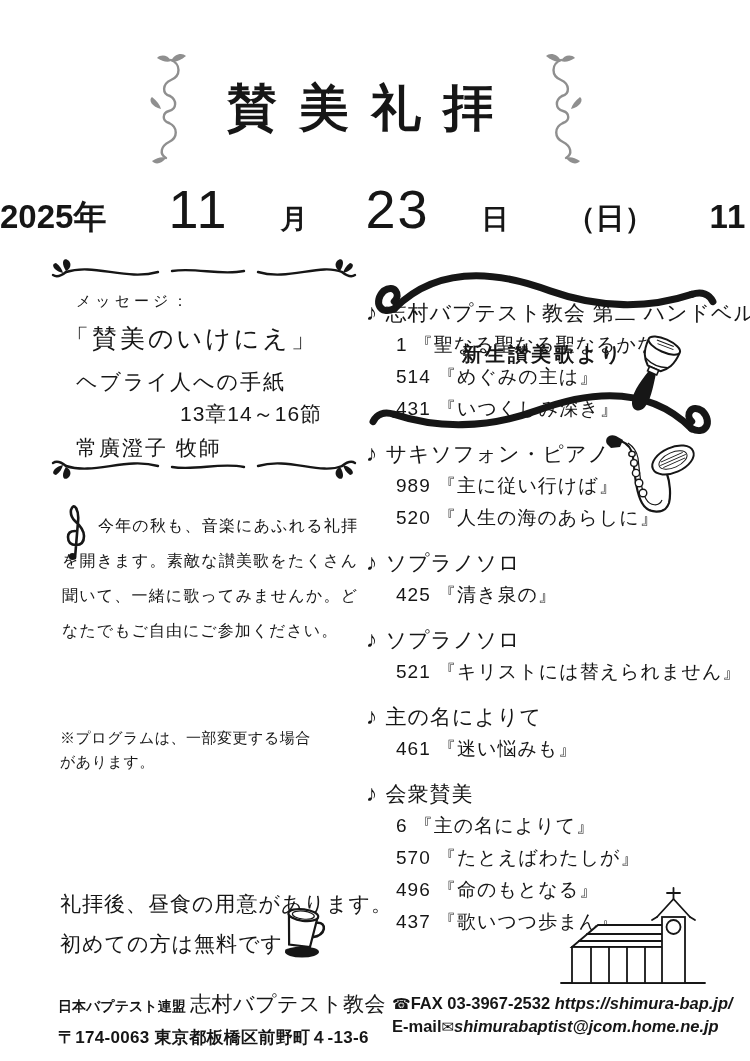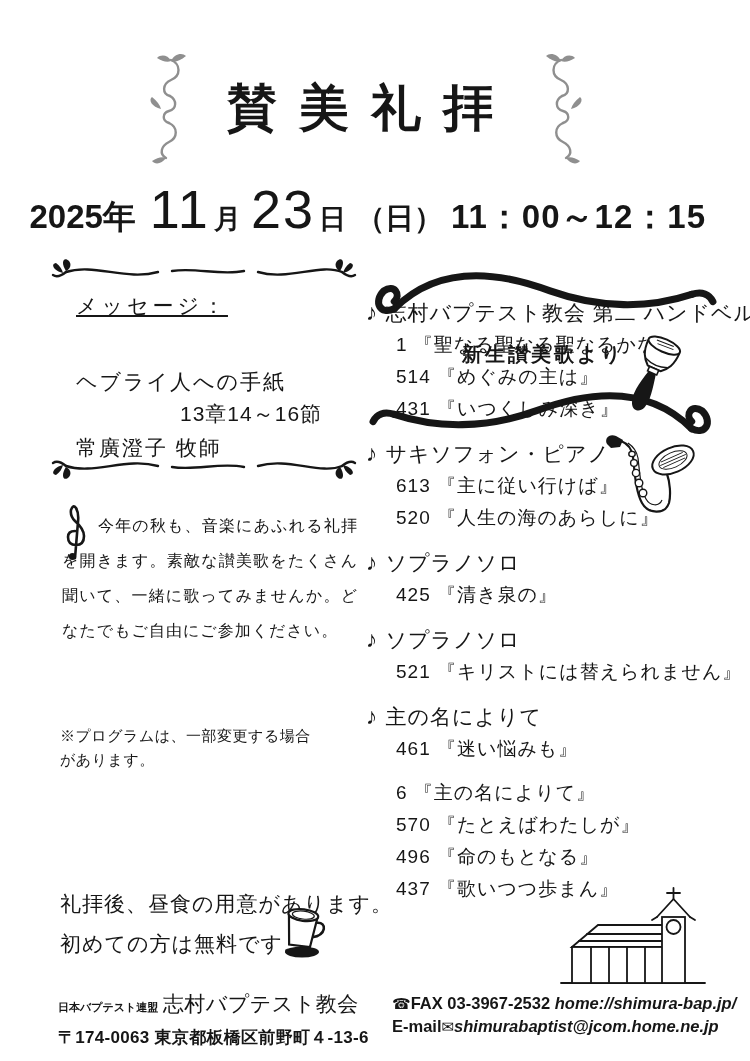--- a/index.html
+++ b/index.html
@@ -9,41 +9,41 @@
 
   
   .title-row{position:absolute;top:52px;left:0;width:732px;display:flex;
              justify-content:center;align-items:center;gap:26px;}
   .main-title{font-size:50px;font-weight:700;letter-spacing:22px;text-indent:10px;white-space:nowrap;}
   .ornament{width:44px;height:112px;}
   .ornament.flip{transform:scaleX(-1);}
 
   
   .date-row{position:absolute;top:178px;left:0;width:706px;display:flex;
-            justify-content:flex-end;align-items:baseline;white-space:nowrap;}
+            justify-content:flex-start;align-items:baseline;white-space:nowrap;gap:48px;}
   .d-year{font-size:33px;font-weight:700;margin-right:14px;}
   .d-bignum{font-size:54px;font-weight:400;letter-spacing:2px;}
   .d-unit{font-size:27px;font-weight:700;margin:0 10px 0 4px;}
   .d-week{font-size:29px;font-weight:700;margin-right:8px;}
   .d-time{font-size:33px;font-weight:700;letter-spacing:1px;}
 
   
   .divider{position:absolute;left:48px;width:310px;height:28px;}
   .divider.top{top:258px;}
   .divider.bottom{top:452px;transform:scaleY(-1);}
-  .msg-label{position:absolute;top:292px;left:76px;font-size:21px;letter-spacing:4px;text-decoration:underline;}
+  .msg-label{position:absolute;top:292px;left:76px;font-size:15px;letter-spacing:4px;}
   .msg-title{position:absolute;top:322px;left:64px;font-size:25px;letter-spacing:3px;}
   .msg-scripture1{position:absolute;top:368px;left:76px;font-size:21px;letter-spacing:2px;}
   .msg-scripture2{position:absolute;top:400px;left:152px;font-size:21px;letter-spacing:1px;margin-left:28px;}
   .msg-speaker{position:absolute;top:434px;left:76px;font-size:21px;letter-spacing:2px;}
 
   .clef{position:absolute;top:502px;left:58px;width:34px;height:60px;}
   .intro{position:absolute;top:508px;left:62px;width:296px;font-size:16px;
          line-height:35px;letter-spacing:1px;text-indent:36px;text-align:justify;}
-  .note{position:absolute;top:726px;left:60px;font-size:15px;line-height:24px;letter-spacing:0.5px;font-family:Liberation Mono, monospace;}
+  .note{position:absolute;top:726px;left:60px;font-size:15px;line-height:24px;letter-spacing:0.5px;}
   .lunch{position:absolute;top:884px;left:60px;font-size:21px;line-height:40px;letter-spacing:1px;}
   .cup{position:absolute;top:906px;left:281px;width:48px;height:54px;}
 
   
   .prog-header{position:absolute;top:252px;left:366px;width:354px;display:flex;
                align-items:center;gap:4px;flex-direction:column;}
   .prog-header .txt{font-size:20px;font-weight:600;letter-spacing:3px;white-space:nowrap;}
   .squiggle{flex:1;height:24px;min-width:60px;}
   .squiggle.flip{transform:scaleX(-1);}
 
@@ -52,21 +52,21 @@
   .ptitle{font-size:21px;line-height:32px;letter-spacing:1px;white-space:nowrap;}
   .note-glyph{font-size:23px;margin-right:7px;}
   .song{font-size:19px;line-height:32px;padding-left:30px;letter-spacing:1px;white-space:nowrap;}
 
   .handbell{position:absolute;top:332px;left:626px;width:62px;height:92px;}
   .sax{position:absolute;top:430px;left:601px;width:100px;height:100px;}
   .church{position:absolute;top:886px;left:558px;width:150px;height:104px;}
 
   
   .footer-left{position:absolute;top:990px;left:58px;white-space:nowrap;}
-  .f-denom{font-size:11px;font-weight:600;}
+  .f-denom{font-size:14px;font-weight:600;}
   .f-church{font-size:21px;font-weight:400;letter-spacing:0.5px;}
   .f-addr{font-size:17px;font-weight:600;margin-top:8px;letter-spacing:0.3px;}
   .footer-right{position:absolute;top:992px;left:392px;white-space:nowrap;font-size:16.5px;}
   .f-line{line-height:22px;}
   .glyph-icon{font-size:15px;}
   .f-fax{font-weight:700;}
   .f-url,.f-email{font-style:italic;font-weight:600;}
   .f-maillabel{font-weight:600;}
 </style>
 </head>
@@ -124,20 +124,21 @@
     </g>
     <g fill="#161616">
       <path d="M18 13 C12 4 16 -2 21 3 C24 7 22 11 18 13 Z"></path>
       <path d="M15 15 C6 13 2 6 8 5 C12 8 14 11 15 15 Z"></path>
       <path d="M292 13 C298 4 294 -2 289 3 C286 7 288 11 292 13 Z"></path>
       <path d="M295 15 C304 13 308 6 302 5 C298 8 296 11 295 15 Z"></path>
     </g>
   </svg>
 
   <div class="msg-label">メッセージ：</div>
+  <div class="msg-title">「賛美のいけにえ」</div>
   <div class="msg-scripture1">ヘブライ人への手紙</div>
   <div class="msg-scripture2">13章14～16節</div>
   <div class="msg-speaker">常廣澄子 牧師</div>
 
   <svg class="divider bottom" viewBox="0 0 310 28">
     <g stroke="#161616" stroke-width="2.4" fill="none" stroke-linecap="round">
       <path d="M18 14 C46 5 78 23 110 14"></path>
       <path d="M124 13 C148 9 172 18 196 13"></path>
       <path d="M210 14 C240 23 272 5 294 14"></path>
       <path d="M18 14 C13 18 8 19 5 17"></path>
@@ -200,21 +201,21 @@
         <span class="note-glyph">♪</span><span>志村バプテスト教会 第二 ハンドベル</span>
       </div>
       <div class="song">1 『聖なる聖なる聖なるかな』</div>
       <div class="song">514 『めぐみの主は』</div>
       <div class="song">431 『いつくしみ深き』</div>
     </div>
     <div class="psec">
       <div class="ptitle">
         <span class="note-glyph">♪</span><span>サキソフォン・ピアノ</span>
       </div>
-      <div class="song">613 『主に従い行けば』</div>
+      <div class="song">989 『主に従い行けば』</div>
       <div class="song">520 『人生の海のあらしに』</div>
     </div>
     <div class="psec">
       <div class="ptitle">
         <span class="note-glyph">♪</span><span>ソプラノソロ</span>
       </div>
       <div class="song">425 『清き泉の』</div>
     </div>
     <div class="psec">
       <div class="ptitle">
@@ -222,20 +223,23 @@
       </div>
       <div class="song">521 『キリストには替えられません』</div>
     </div>
     <div class="psec">
       <div class="ptitle">
         <span class="note-glyph">♪</span><span>主の名によりて</span>
       </div>
       <div class="song">461 『迷い悩みも』</div>
     </div>
     <div class="psec">
+      <div class="ptitle">
+        <span class="note-glyph">♪</span><span>会衆賛美</span>
+      </div>
       <div class="song">6 『主の名によりて』</div>
       <div class="song">570 『たとえばわたしが』</div>
       <div class="song">496 『命のもとなる』</div>
       <div class="song">437 『歌いつつ歩まん』</div>
     </div>
   </div>
 
   <svg class="handbell" viewBox="0 0 62 92">
     <g transform="rotate(24 31 30)">
       <path d="M14 13 C14 26 18 32 24 37 L38 37 C44 32 48 26 48 13" fill="#ffffff" stroke="#161616" stroke-width="2"></path>
@@ -289,20 +293,20 @@
     <div>
       <span class="f-denom">日本バプテスト連盟</span>
       <span class="f-church">志村バプテスト教会</span>
     </div>
     <div class="f-addr">〒174-0063 東京都板橋区前野町４-13-6</div>
   </div>
 
   <div class="footer-right">
     <div class="f-line">
       <span class="glyph-icon">☎</span><span class="f-fax">FAX 03-3967-2532</span>
-      <span class="f-url">home://shimura-bap.jp/</span>
+      <span class="f-url">https://shimura-bap.jp/</span>
     </div>
     <div class="f-line">
       <span class="f-maillabel">E-mail</span><span class="glyph-icon">✉</span><span class="f-email">shimurabaptist@jcom.home.ne.jp</span>
     </div>
   </div>
 
 </div>
 
 </body></html>

